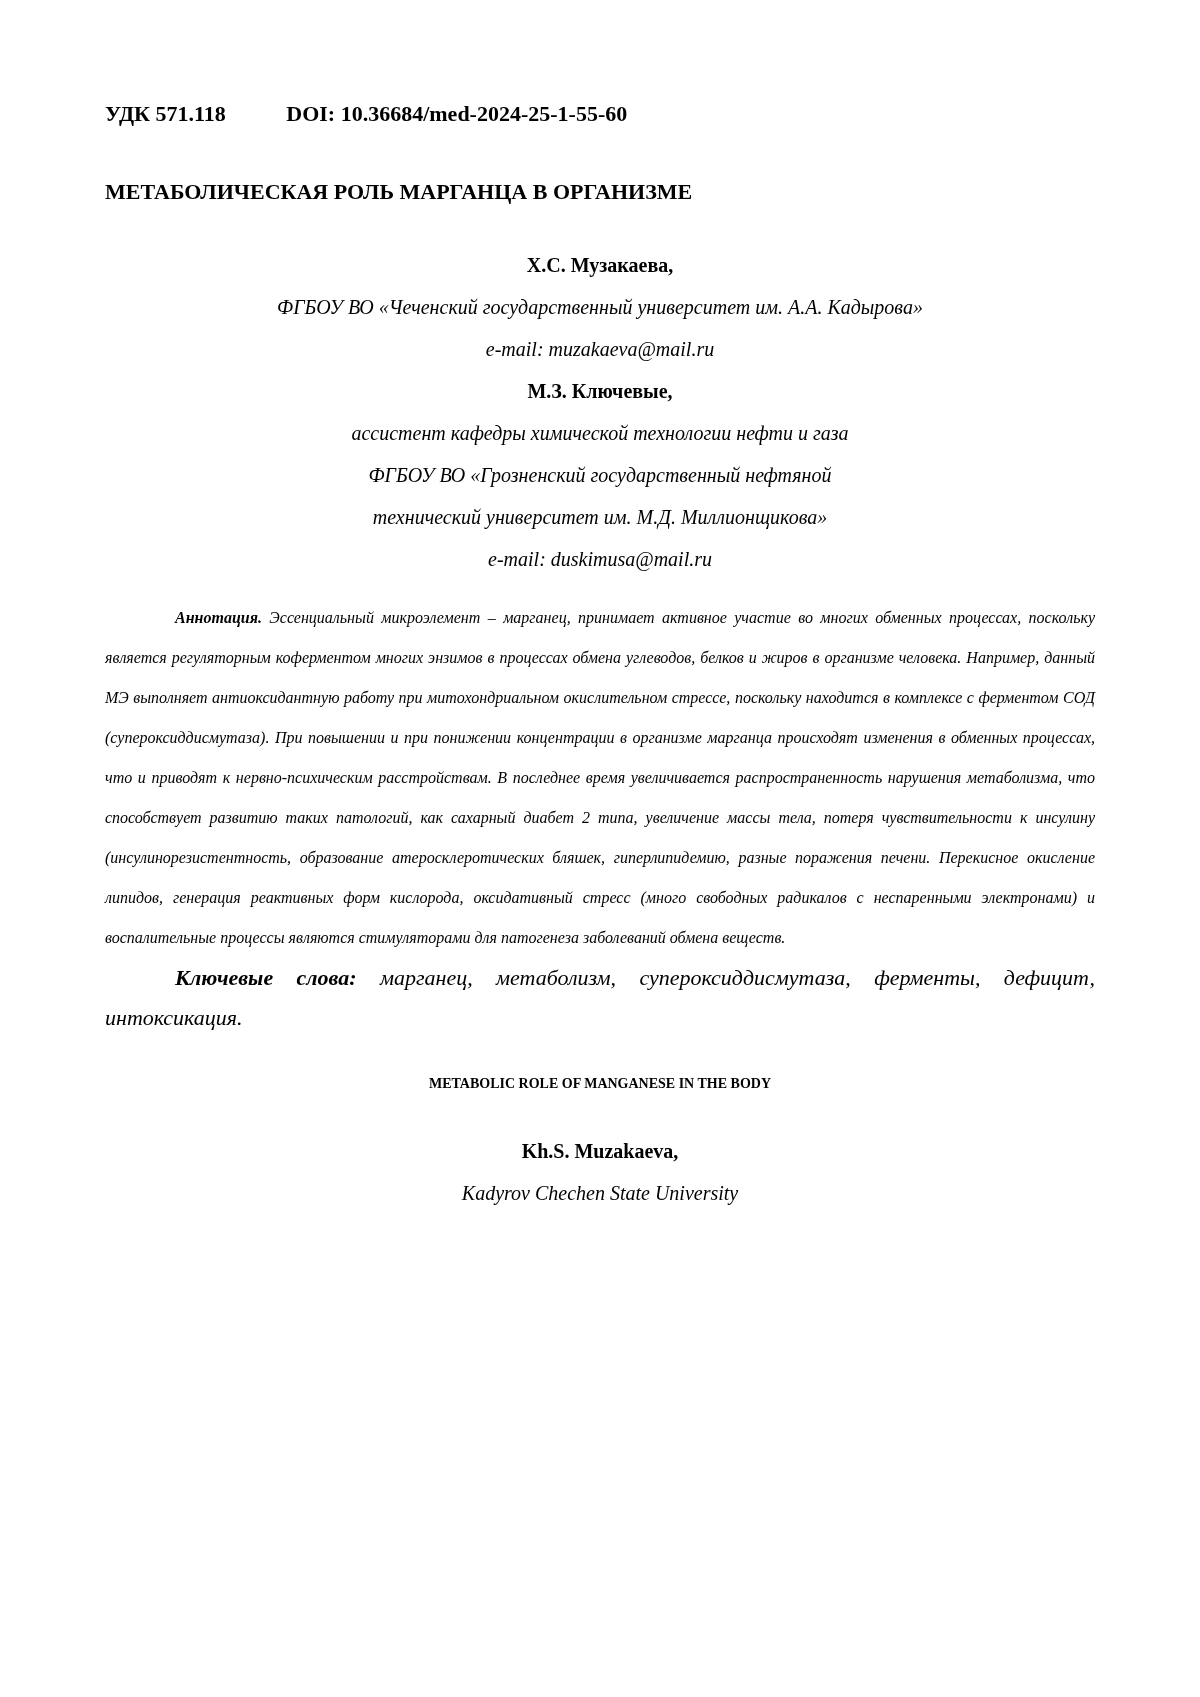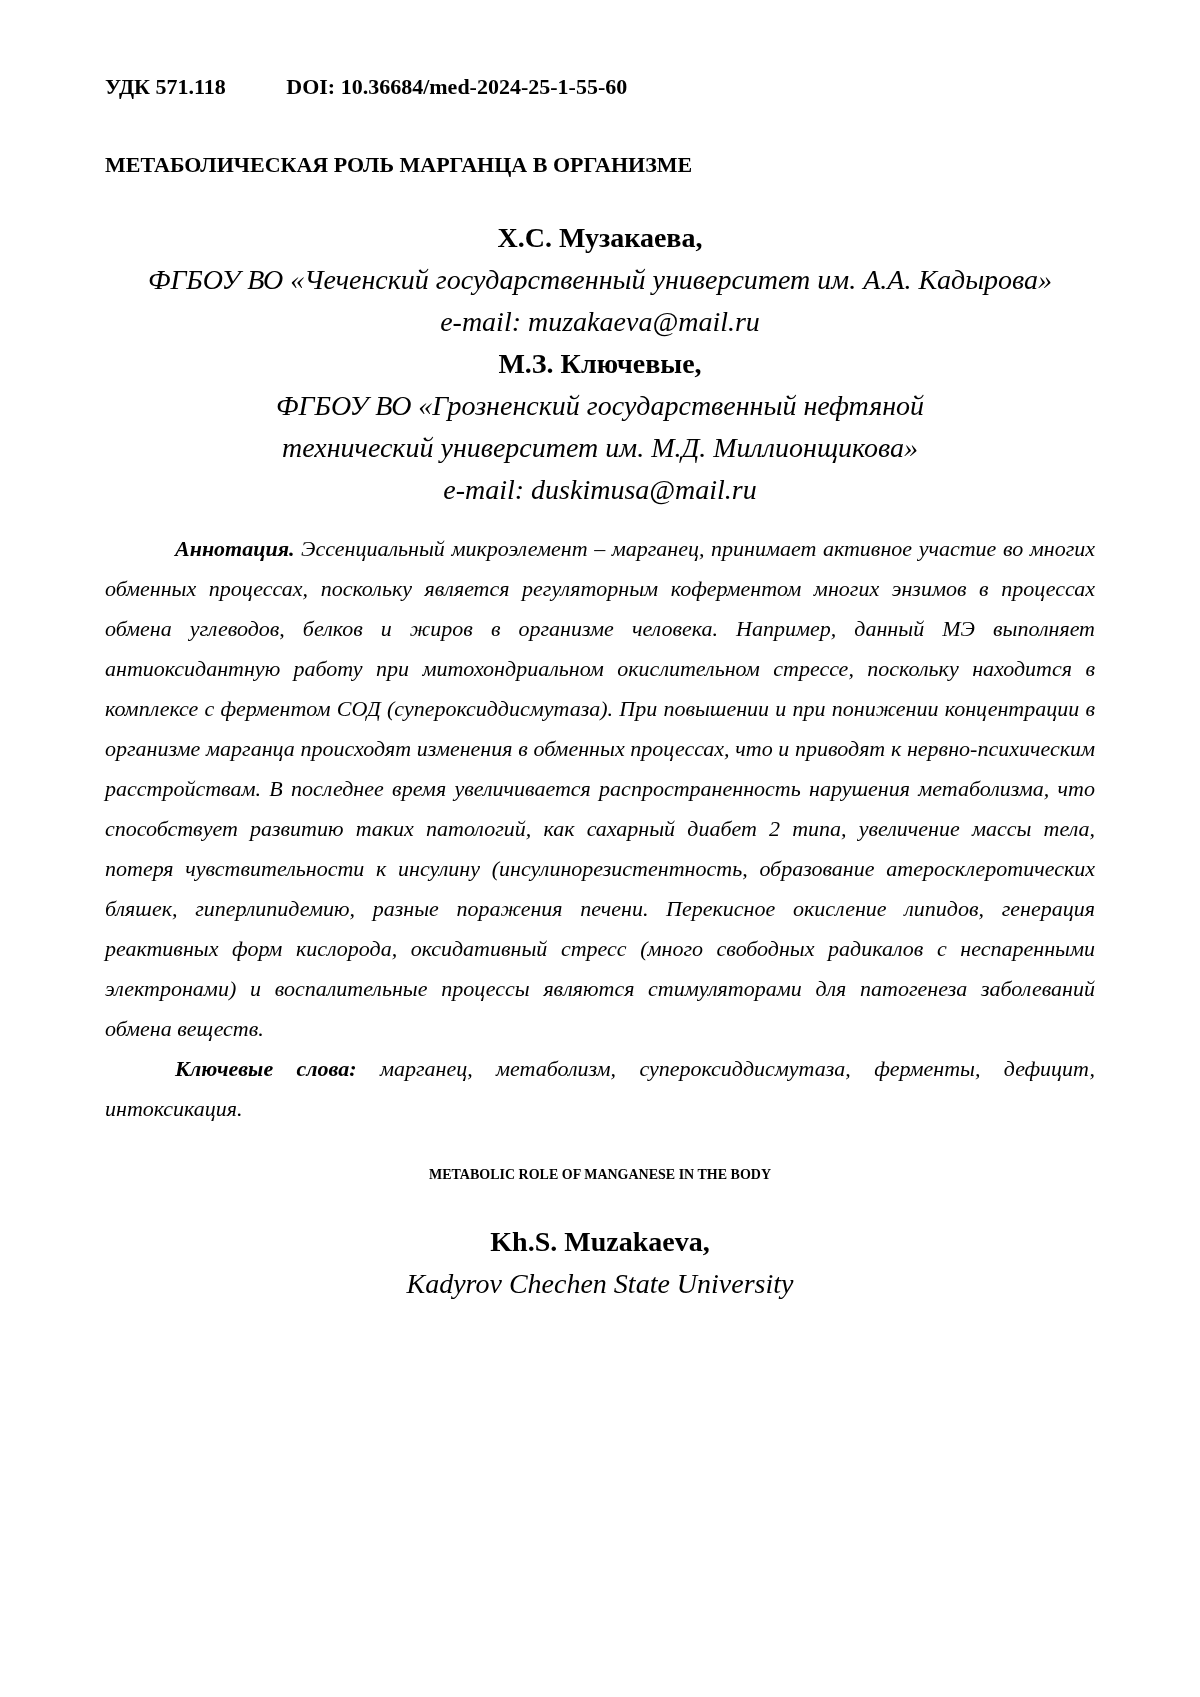--- a/index.html
+++ b/index.html
@@ -6,53 +6,53 @@
   html, body { background: #ffffff; }
   body {
     width: 1200px;
     min-height: 1697px;
     font-family: "Liberation Serif", "DejaVu Serif", serif;
     color: #000000;
   }
   .page {
     width: 1200px;
     min-height: 1697px;
-    padding: 73px 105px 60px 105px;
+    padding: 100px 105px 60px 105px;
     background: #ffffff;
   }
   .header-row {
     font-size: 22px;
     font-weight: bold;
     line-height: 28px;
     white-space: nowrap;
   }
   .header-row .doi { margin-left: 55px; }
 
   .title-ru {
     margin-top: 50px;
     font-size: 22px;
     font-weight: bold;
     line-height: 28px;
   }
 
   .authors { margin-top: 38px; }
   .centered-line {
     text-align: center;
-    font-size: 28px;
+    font-size: 20px;
     line-height: 42px;
   }
   .author-name {
     font-weight: bold;
     font-style: normal;
   }
   .affil-line { font-style: italic; }
 
   .abstract-para {
     margin-top: 18px;
-    font-size: 22px;
+    font-size: 16px;
     line-height: 40px;
     font-style: italic;
     text-align: justify;
     text-align-last: left;
     text-indent: 70px;
   }
   .para-label { font-weight: bold; font-style: italic; }
 
   .keywords-para {
     font-size: 22px;
@@ -83,20 +83,21 @@
   </div>
 
   <h1 class="title-ru">МЕТАБОЛИЧЕСКАЯ РОЛЬ МАРГАНЦА В ОРГАНИЗМЕ</h1>
 
   <div class="authors">
     <p class="centered-line author-name">Х.С. Музакаева,</p>
     <p class="centered-line affil-line">ФГБОУ ВО «Чеченский государственный университет им. А.А. Кадырова»</p>
     <p class="centered-line affil-line">e-mail: muzakaeva@mail.ru</p>
 
     <p class="centered-line author-name">М.З. Ключевые,</p>
+    <p class="centered-line affil-line">ассистент кафедры химической технологии нефти и газа</p>
     <p class="centered-line affil-line">ФГБОУ ВО «Грозненский государственный нефтяной</p>
     <p class="centered-line affil-line">технический университет им. М.Д. Миллионщикова»</p>
     <p class="centered-line affil-line">e-mail: duskimusa@mail.ru</p>
   </div>
 
   <p class="abstract-para">
     <span class="para-label">Аннотация.</span>
     <span>Эссенциальный микроэлемент – марганец, принимает активное участие во многих обменных процессах, поскольку является регуляторным коферментом многих энзимов в процессах обмена углеводов, белков и жиров в организме человека. Например, данный МЭ выполняет антиоксидантную работу при митохондриальном окислительном стрессе, поскольку находится в комплексе с ферментом СОД (супероксиддисмутаза). При повышении и при понижении концентрации в организме марганца происходят изменения в обменных процессах, что и приводят к нервно-психическим расстройствам. В последнее время увеличивается распространенность нарушения метаболизма, что способствует развитию таких патологий, как сахарный диабет 2 типа, увеличение массы тела, потеря чувствительности к инсулину (инсулинорезистентность, образование атеросклеротических бляшек, гиперлипидемию, разные поражения печени. Перекисное окисление липидов, генерация реактивных форм кислорода, оксидативный стресс (много свободных радикалов с неспаренными электронами) и воспалительные процессы являются стимуляторами для патогенеза заболеваний обмена веществ.</span>
   </p>
 

